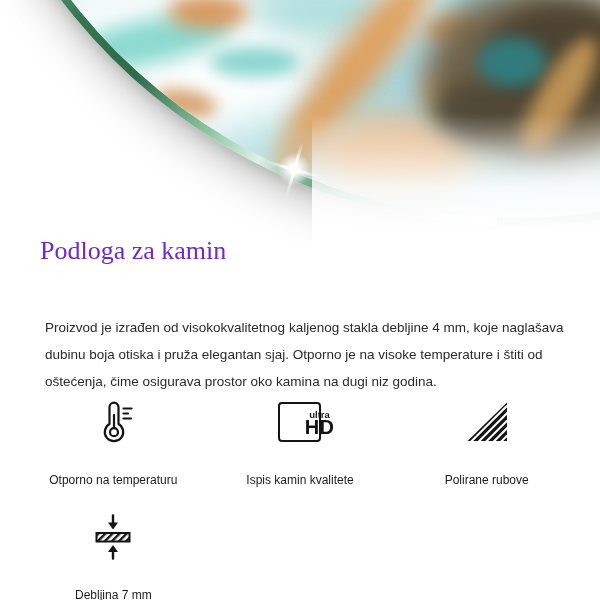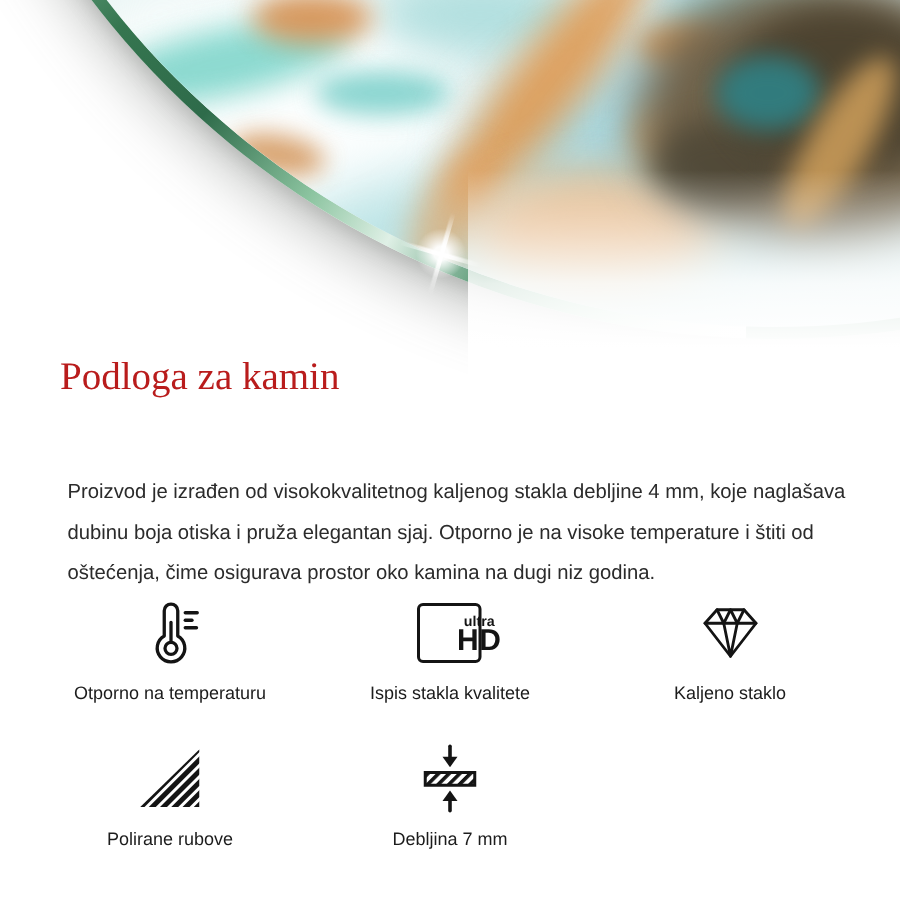--- a/index.html
+++ b/index.html
@@ -45,30 +45,30 @@
   .sparkle::before{content:"";position:absolute;left:0;top:50%;width:100%;height:3px;margin-top:-1.5px;
       background:linear-gradient(90deg,transparent,#fff 42%,#fff 58%,transparent);filter:blur(.5px);}
   .sparkle::after{content:"";position:absolute;top:0;left:50%;height:100%;width:3px;margin-left:-1.5px;
       background:linear-gradient(180deg,transparent,#fff 42%,#fff 58%,transparent);filter:blur(.5px);}
 
   .hero-fade{position:absolute;right:0;top:0;width:48%;height:100%;z-index:4;
       background:linear-gradient(to bottom,rgba(255,255,255,0) 45%,rgba(255,255,255,.85) 75%,#fff 92%);}
 
   
   .title{position:absolute;left:40px;top:234px;z-index:5;
-      font-family:"Liberation Serif",serif;font-size:26px;line-height:33px;font-weight:400;color:#b91c1c;}
+      font-family:"Liberation Serif",serif;font-size:26px;line-height:33px;font-weight:400;color:#6d28d9;}
   .description{position:absolute;left:40px;top:309px;width:524px;z-index:5;
       font-size:13.5px;line-height:27px;color:#2b2b2b;}
 
   
   .features{position:absolute;left:20px;top:398px;width:560px;z-index:5;
       display:grid;grid-template-columns:repeat(3,1fr);row-gap:26px;}
   .feature{display:flex;flex-direction:column;align-items:center;}
   .feature-icon{height:48px;display:flex;align-items:center;justify-content:center;margin-bottom:9px;}
-  .feature-label{font-size:12px;color:#1c1c1c;text-align:center;}
+  .feature-label{font-size:12px;color:#1c1c1c;text-align:center;margin-top:18px;}
   .uhd{width:40px;height:40px;border:2.6px solid #141414;border-radius:4px;box-sizing:border-box;
       display:flex;flex-direction:column;align-items:center;justify-content:center;
       font-weight:700;color:#141414;padding-left:39px;}
   .uhd .t1{font-size:9.5px;line-height:10px;}
   .uhd .t2{font-size:20px;line-height:15px;letter-spacing:.3px;}
   svg.line-icon{stroke:#141414;fill:none;stroke-width:2.2;stroke-linecap:round;stroke-linejoin:round;}
 </style>
 </head>
 <body>
 
@@ -124,35 +124,24 @@
       <div class="feature-label">Otporno na temperaturu</div>
     </div>
 
     <div class="feature">
       <div class="feature-icon">
         <div class="uhd">
           <span class="t1">ultra</span>
           <span class="t2">HD</span>
         </div>
       </div>
-      <div class="feature-label">Ispis stakla kvalitete</div>
+      <div class="feature-label">Ispis kamin kvalitete</div>
     </div>
 
 
-    <div class="feature">
-      <div class="feature-icon">
-        <svg class="line-icon" width="48" height="48" viewBox="0 0 48 48" style="stroke-width:1.9">
-          <path d="M15 8.5 H33 L41 17.5 L24 39.5 L7 17.5 Z"></path>
-          <path d="M7 17.5 H41"></path>
-          <path d="M15 8.5 L19.5 17.5 L24 8.5 L28.5 17.5 L33 8.5"></path>
-          <path d="M19.5 17.5 L24 39.5 L28.5 17.5"></path>
-        </svg>
-      </div>
-      <div class="feature-label">Kaljeno staklo</div>
-    </div>
 
     <div class="feature">
       <div class="feature-icon">
         <svg width="48" height="48" viewBox="0 0 48 48">
           <defs>
               <clipPath id="triclip">
                 <path d="M4.5 43 L44 43 L44 4.5 Z"></path>
               </clipPath>
             </defs>
           <g clip-path="url(#triclip)" stroke="#141414" stroke-width="3.3" fill="none">

